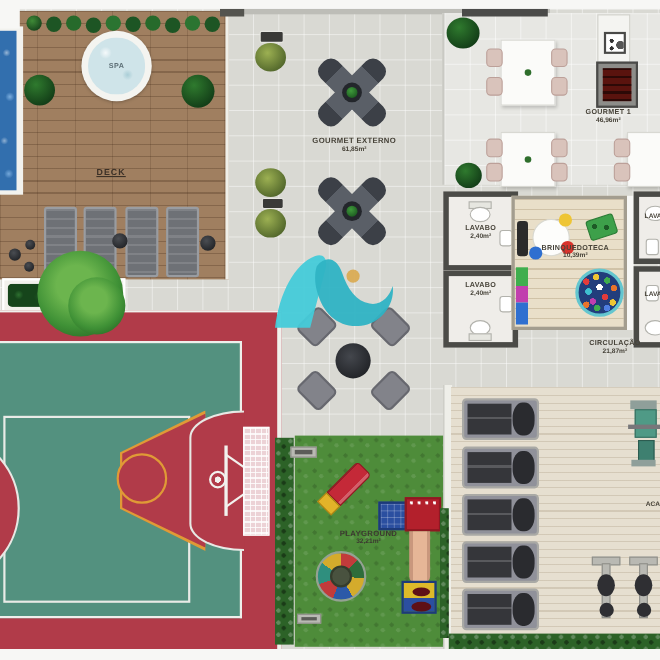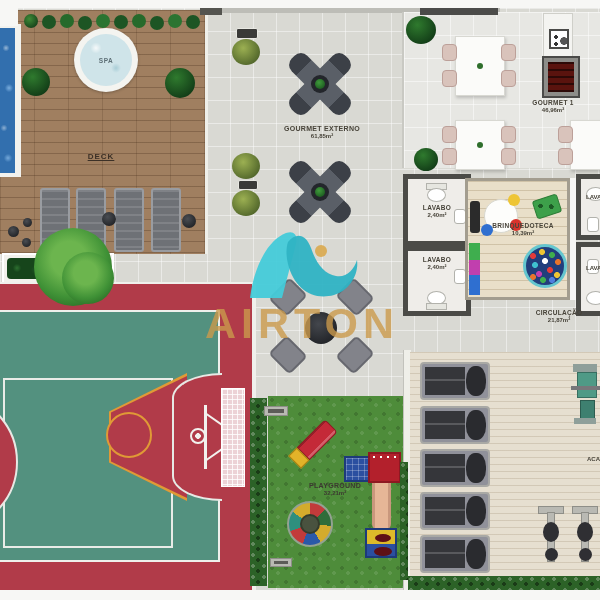--- a/index.html
+++ b/index.html
@@ -428,14 +428,13 @@
   <div class="lab-clip" style="left:587px;top:456px;font-size:6px;">ACADEMIA</div>
 
   <div class="abs white" style="left:0;top:0;width:600px;height:8px;"></div>
   <div class="abs white" style="left:0;top:590px;width:600px;height:10px;"></div>
 
   <svg class="abs wm-logo" width="124" height="74" viewBox="0 0 124 74">
     <path d="M14,70 C18,38 32,12 50,5 C58,2 62,7 60,16 C55,36 50,54 46,70 Z" fill="#45cbd9" opacity="0.95"></path>
     <path d="M52,14 C60,4 70,6 75,20 C80,35 88,46 100,48 C110,50 118,42 121,32 C123,46 114,62 98,67 C76,73 58,60 52,36 C50,28 50,20 52,14 Z" fill="#2fb3c4" opacity="0.95"></path>
     <circle cx="85" cy="23" r="6" fill="#d9a84e" opacity="0.9"></circle>
   </svg>
-  <div class="abs wm-brand">AIRTON</div>
 </div>
 
 </body></html>

